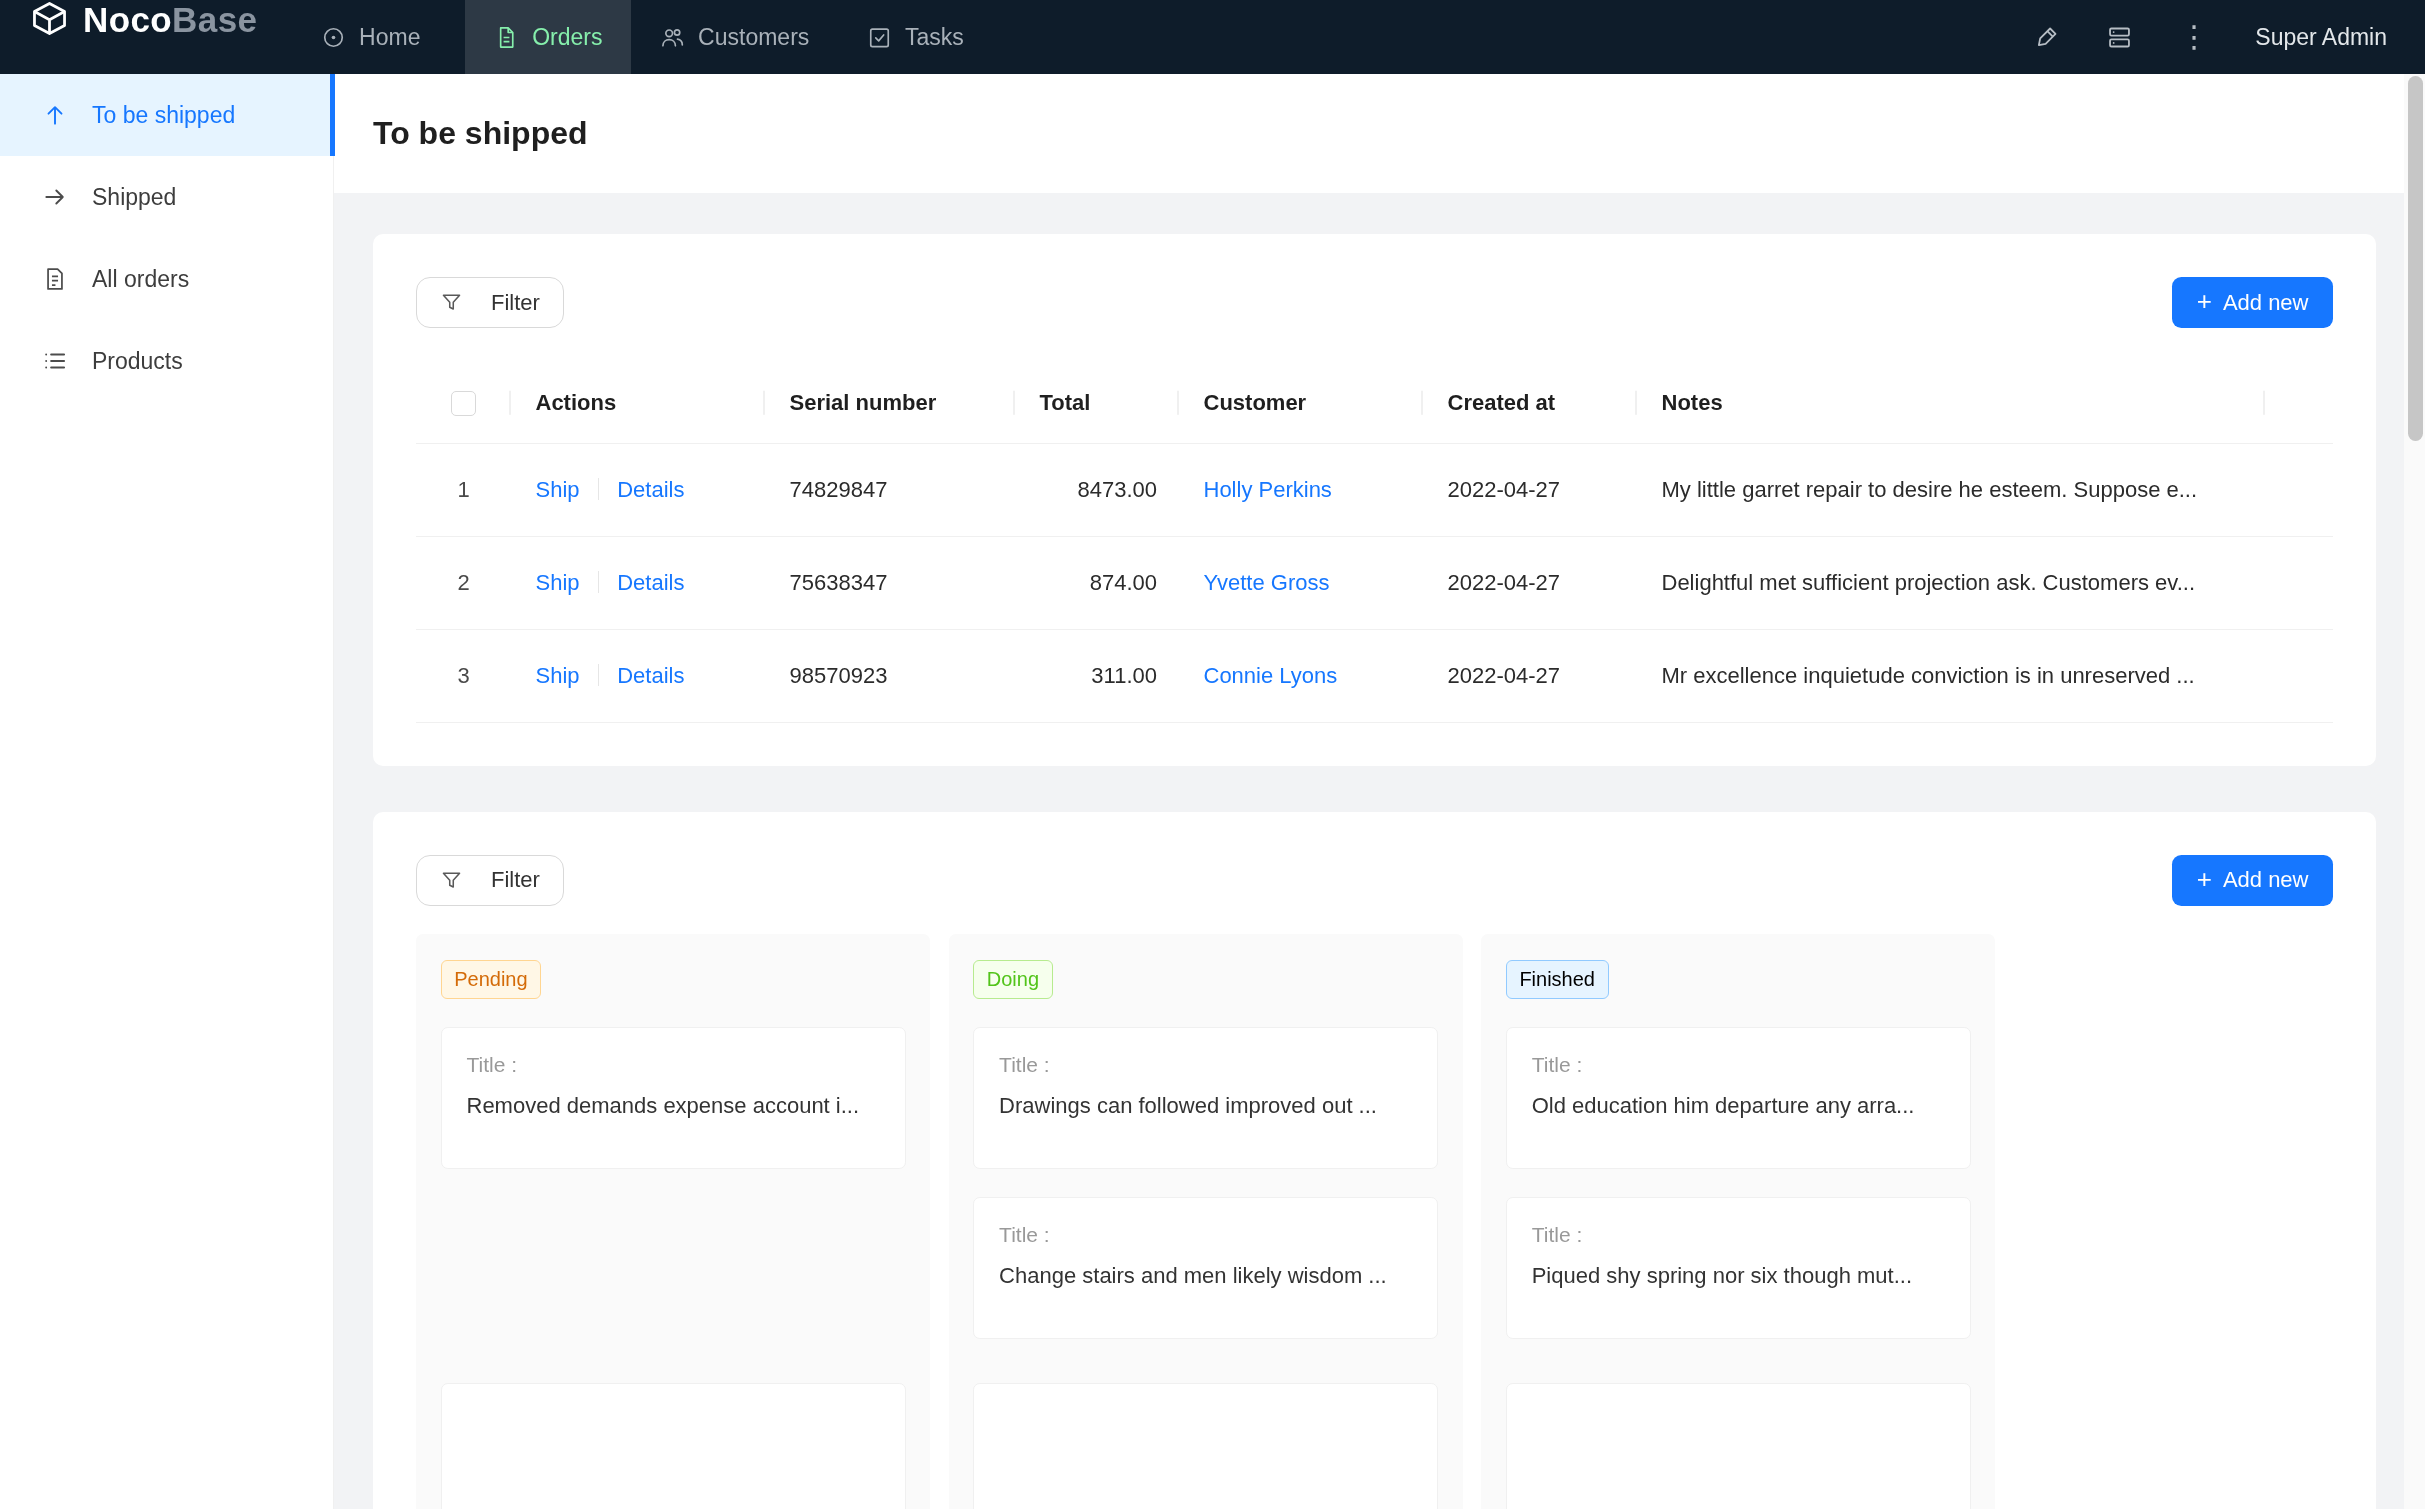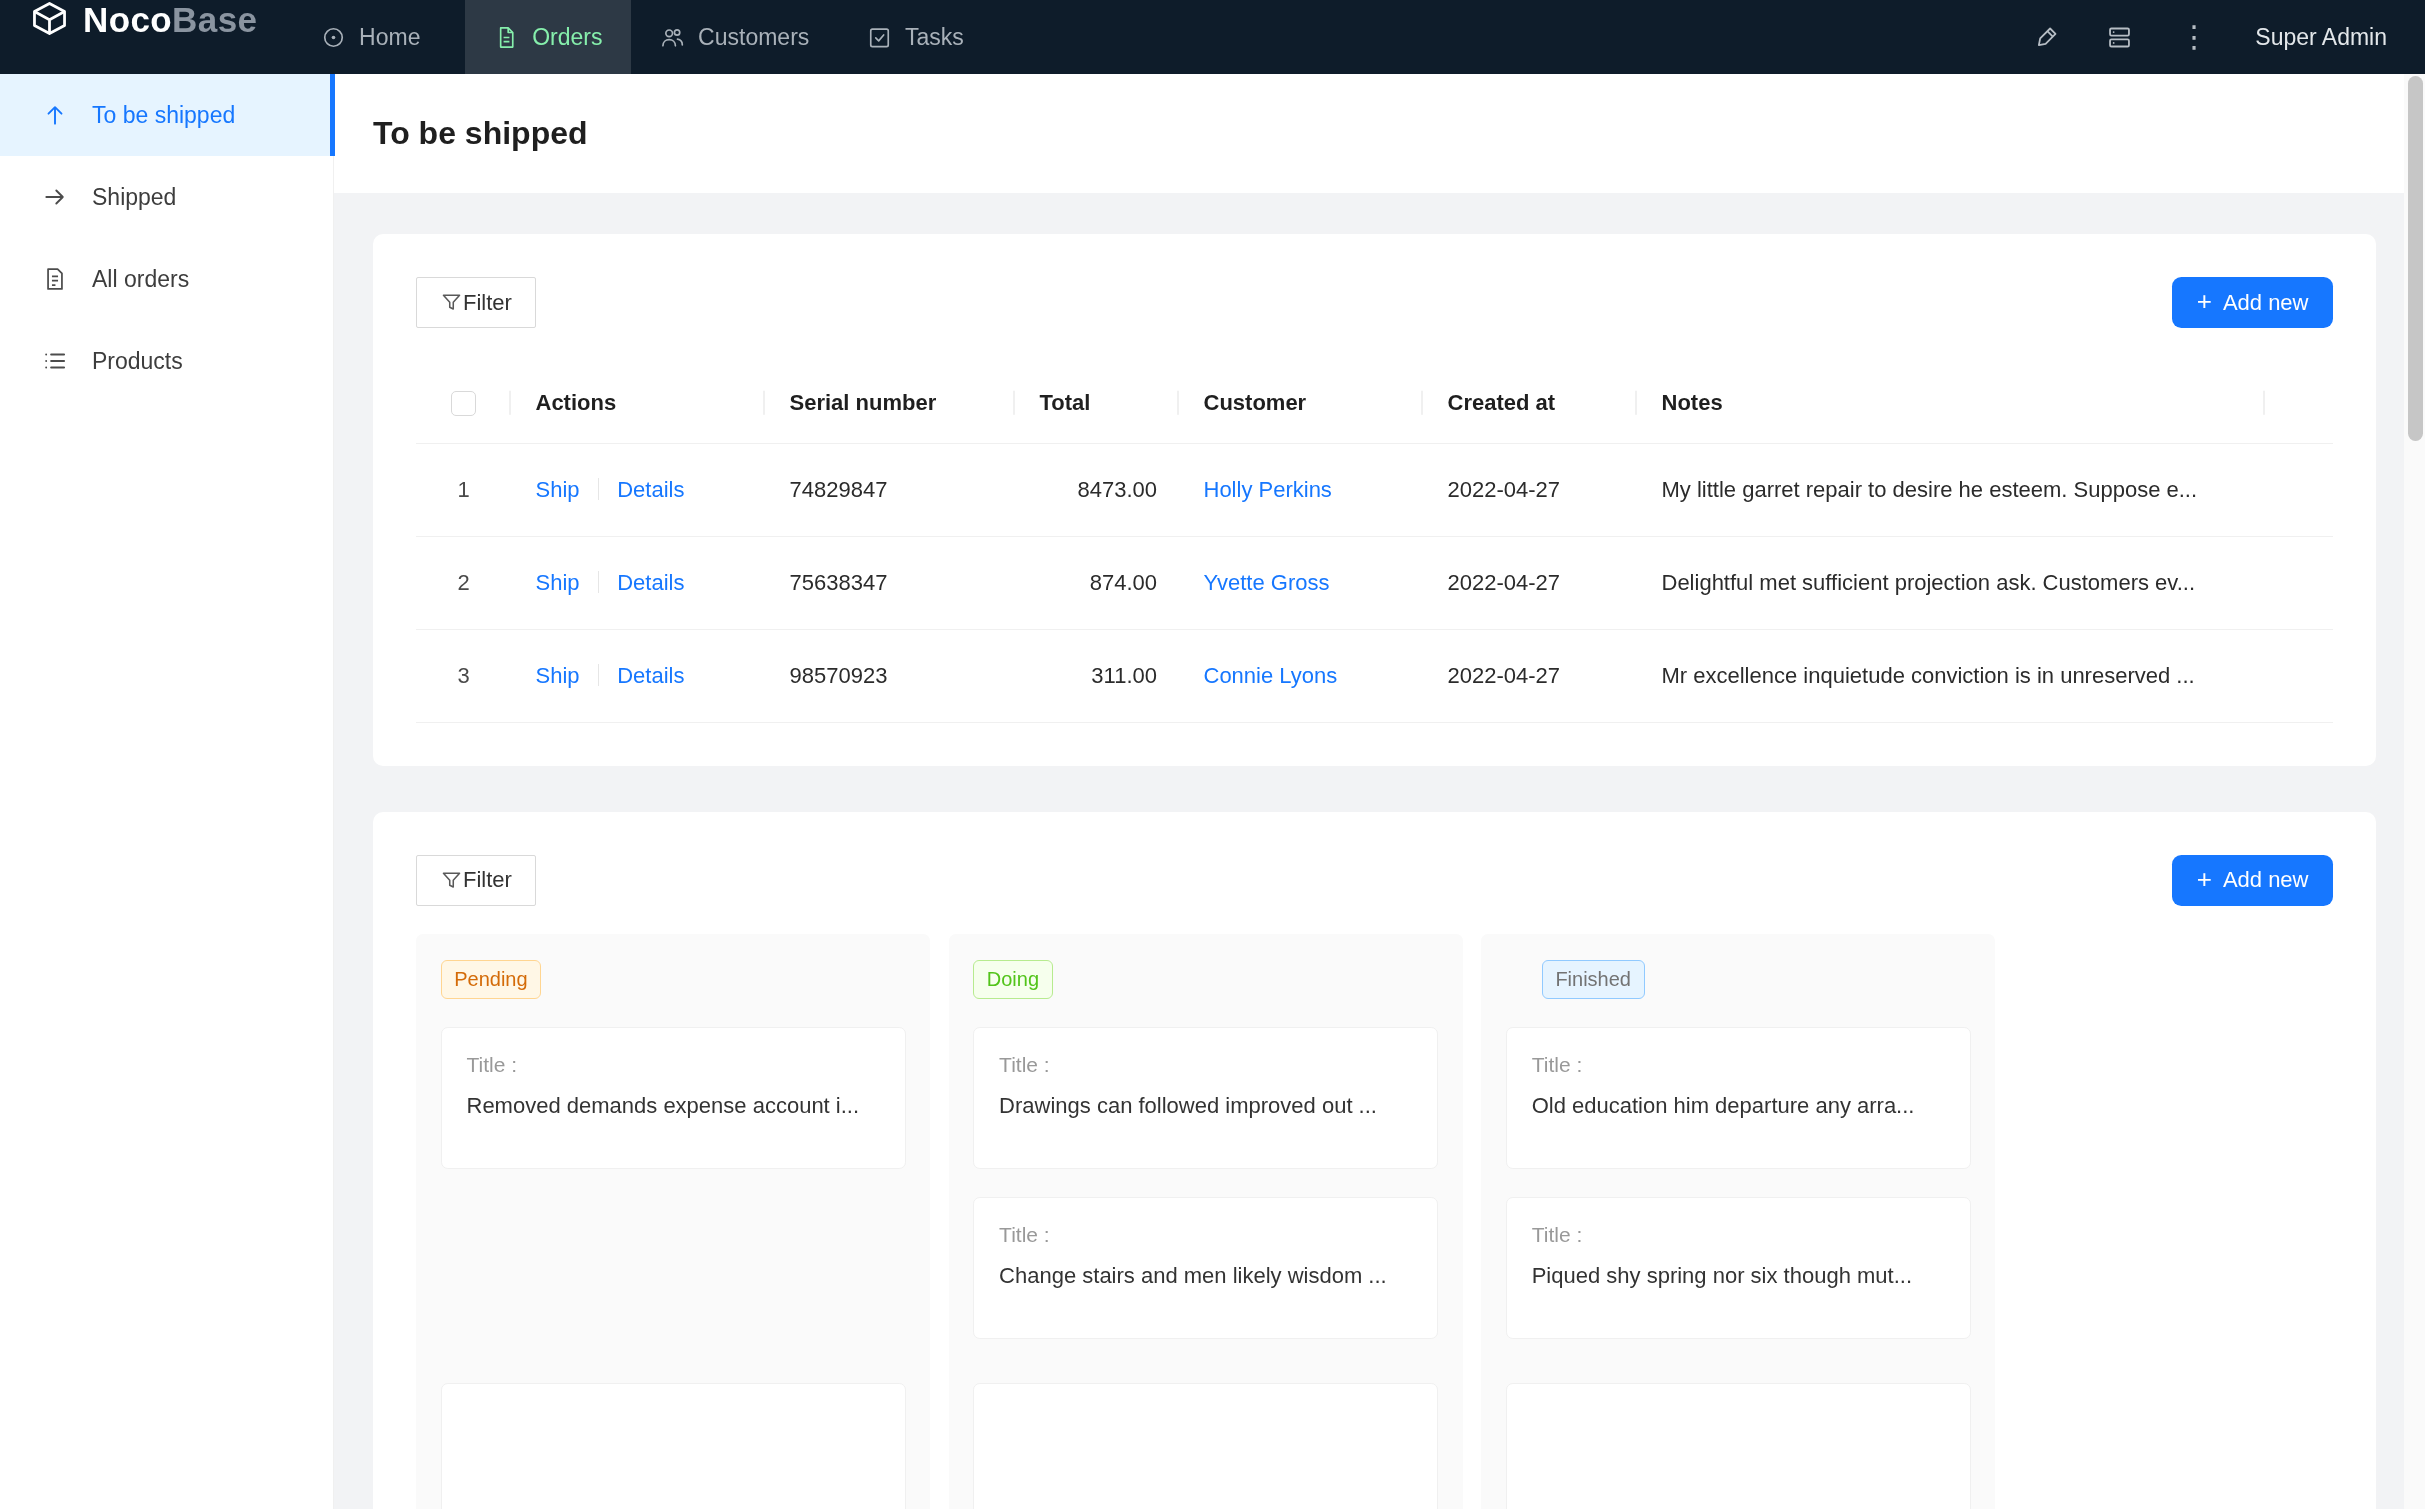--- a/index.html
+++ b/index.html
@@ -32,21 +32,21 @@
 
   
   main{position:absolute;left:334px;top:74px;right:0;bottom:0;overflow:hidden;background:#f2f3f5;}
   .page-header{height:119px;background:#ffffff;display:flex;align-items:center;padding-left:39px;}
   .page-title{font-size:32px;font-weight:700;color:#1f1f1f;}
   .content{padding:41px 50px 101px 39px;}
 
   .card{background:#ffffff;border-radius:10px;padding:43px;}
   .card-kanban{margin-top:46px;padding-bottom:0;}
   .toolbar{display:flex;justify-content:space-between;align-items:center;}
-  .btn-filter{display:inline-flex;align-items:center;gap:0;height:51px;padding:0 23px;background:#ffffff;border:1.7px solid #d9d9d9;border-radius:2px;font-size:22px;color:#333333;font-family:inherit;cursor:pointer;}
+  .btn-filter{display:inline-flex;align-items:center;gap:28px;height:51px;padding:0 23px;background:#ffffff;border:1.7px solid #d9d9d9;border-radius:14px;font-size:22px;color:#333333;font-family:inherit;cursor:pointer;}
   .btn-filter svg{width:23px;height:23px;color:#595959;}
   .btn-primary{display:inline-flex;align-items:center;gap:11px;height:51px;padding:0 24.5px;background:#1677ff;border:none;border-radius:9.3px;font-size:22px;color:#ffffff;font-family:inherit;cursor:pointer;}
   .btn-primary .plus{font-size:26px;line-height:1;margin-top:-2.5px;font-weight:400;}
 
   
   .orders-table{width:100%;border-collapse:collapse;table-layout:fixed;margin-top:35px;font-size:22px;}
   .orders-table th{height:80px;text-align:left;font-weight:700;color:#1f1f1f;padding:0 0 0 24.5px;position:relative;border-bottom:1.7px solid #f0f0f0;white-space:nowrap;}
   .orders-table th.col-sel{text-align:center;padding:0;}
   .orders-table th:not(.col-spacer)::after{content:"";position:absolute;right:0;top:50%;transform:translateY(-50%);width:1.7px;height:24.5px;background:#f0f0f0;}
   .orders-table td{height:93px;padding:0 0 0 24.5px;border-bottom:1.7px solid #f0f0f0;color:#2b2b2b;white-space:nowrap;overflow:hidden;}
@@ -64,21 +64,21 @@
   .pg-current{border:1.7px solid #1677ff;background:#ffffff;}
   .pg-size{display:inline-flex;align-items:center;gap:12.7px;height:50px;border:1.7px solid #d9d9d9;border-radius:9.3px;padding:0 16px;cursor:pointer;color:#333333;background:#fff;}
   .pg-size svg{width:20px;height:20px;color:#b0b0b0;}
 
   
   .kanban{display:flex;gap:18.6px;margin-top:28px;}
   .kanban-col{position:relative;width:514px;height:1090px;background:#fafafa;border-radius:6.8px;padding:26px 24.5px;overflow:hidden;}
   .badge{display:inline-block;font-size:20px;line-height:1;padding:8.5px 12.7px;border-radius:6px;border:1.7px solid;margin-bottom:28px;background:#fff;}
   .badge-pending{color:#d46b08;background:#fff7e6;border-color:#ffd591;}
   .badge-doing{color:#52c41a;background:#f6ffed;border-color:#b7eb8f;}
-  .badge-finished{color:#737373;background:#e6f4ff;border-color:#91caff;margin-left:36px;}
+  .badge-finished{color:#000000;background:#e6f4ff;border-color:#91caff;}
   .kcard{background:#ffffff;border:1.7px solid #f0f0f0;border-radius:6.8px;height:142px;padding:25px;margin-bottom:28px;cursor:pointer;overflow:hidden;}
   .klabel{font-size:21px;color:#999999;}
   .ktext{font-size:22px;color:#333333;margin-top:16px;white-space:nowrap;overflow:hidden;}
   .kcard-partial{position:absolute;left:24.5px;right:24.5px;top:449px;height:142px;margin:0;}
 
   
   .scrollbar{position:absolute;top:74px;right:0;width:22px;bottom:0;background:#fafafa;z-index:30;}
   .scroll-thumb{position:absolute;top:1.7px;left:4.2px;width:14.4px;height:365px;background:#c6c6c6;border-radius:7.6px;}
 </style>
 </head>

